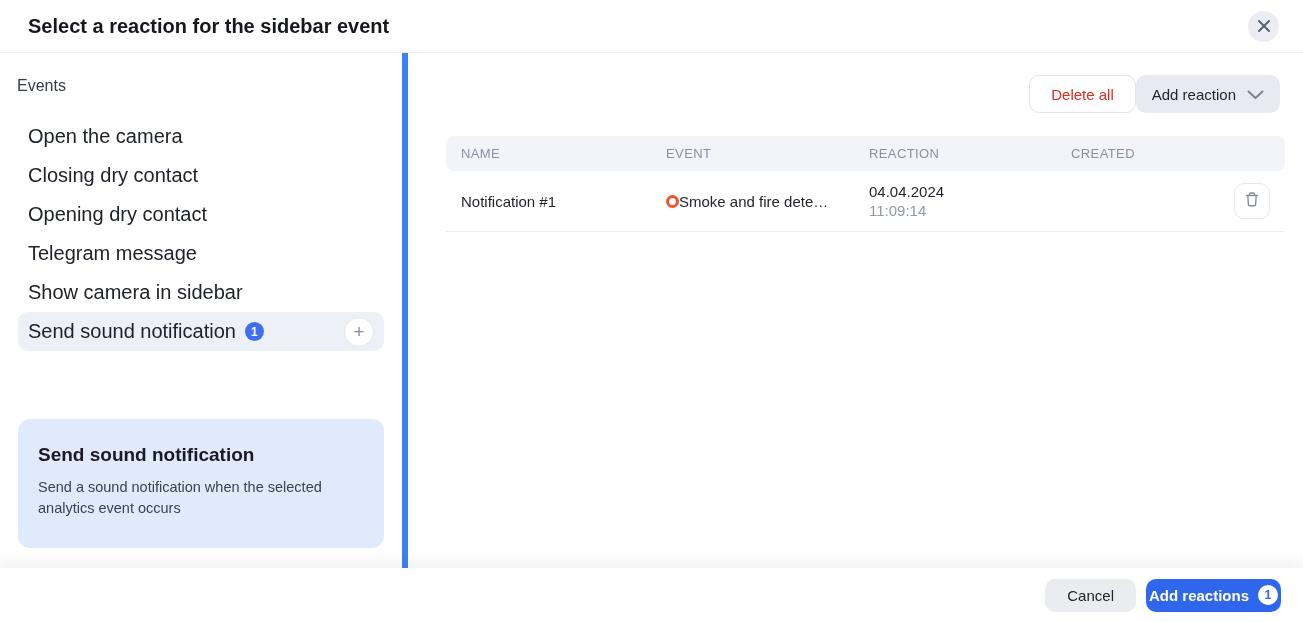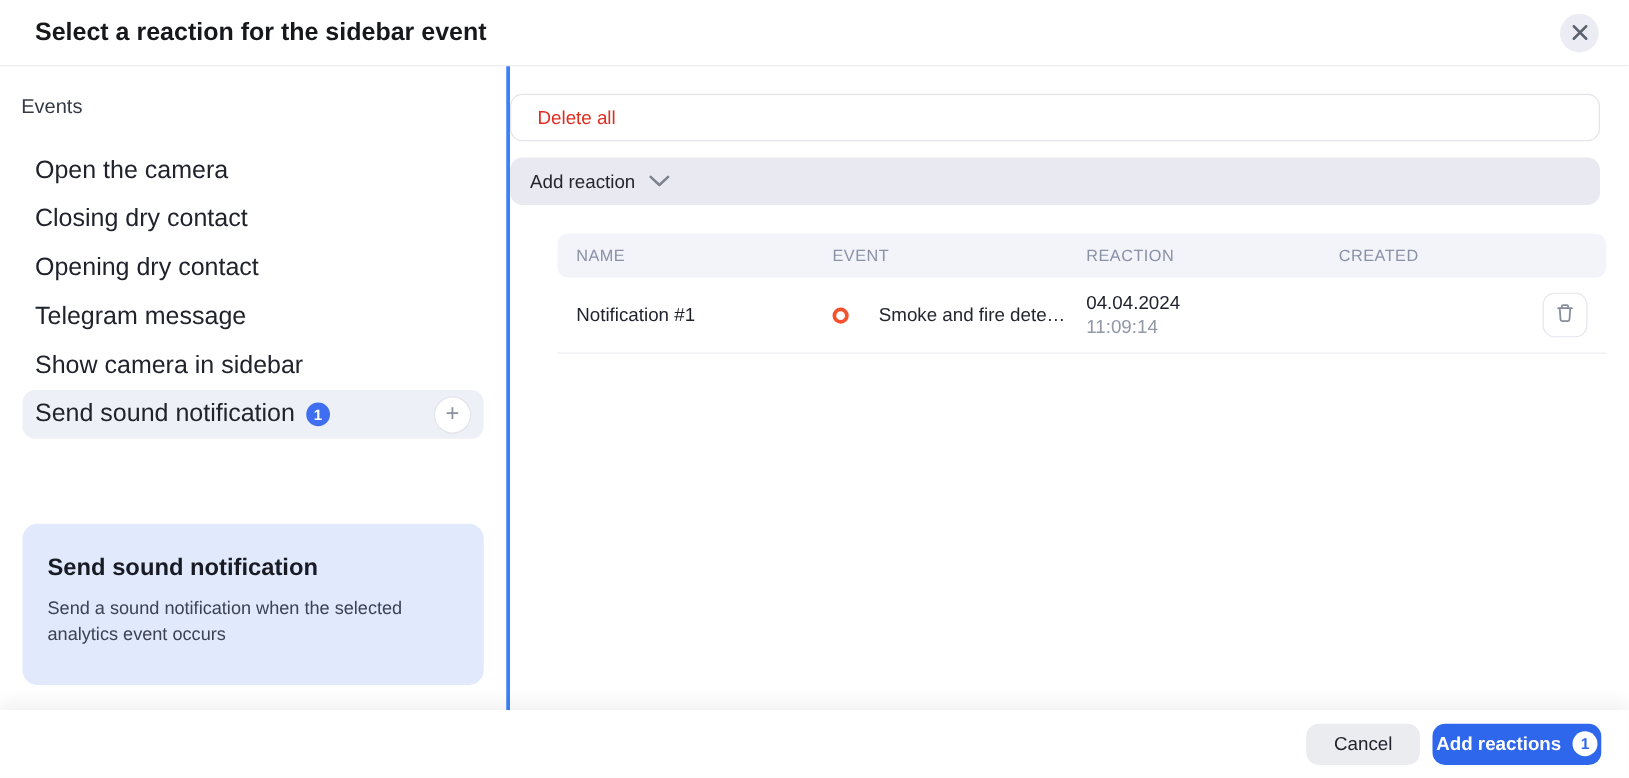--- a/index.html
+++ b/index.html
@@ -39,21 +39,21 @@
     cursor: pointer;
   }
   .close-btn svg { display: block; }
 
   
   .modal-main { flex: 1 1 auto; display: flex; min-height: 0; }
 
   .sidebar {
     width: 408px;
     flex: 0 0 408px;
-    border-right: 3px solid #3b82f6;
+    border-right: 6px solid #3b82f6;
     display: flex;
     flex-direction: column;
   }
   .sidebar-heading {
     margin: 24px 0 0 17px;
     font-size: 16px;
     color: #343946;
   }
   .side-list { margin-top: 22px; }
   .side-item {
@@ -101,22 +101,20 @@
   }
   .info-card-title { font-size: 19px; font-weight: 700; color: #181b24; margin-bottom: 11px; }
   .info-card-desc { font-size: 14.5px; color: #3c4252; line-height: 1.5; max-width: 335px; }
 
   
   .content { flex: 1 1 auto; display: flex; flex-direction: column; min-width: 0; }
   .toolbar {
     margin: 22px 23px 0 0;
     display: flex;
     justify-content: flex-end;
-    gap: 13px;
-    flex-direction: column;
   }
   .btn {
     height: 38px;
     border-radius: 10px;
     font-size: 15px;
     font-family: "Liberation Sans", sans-serif;
     display: inline-flex;
     align-items: center;
     cursor: pointer;
   }
@@ -155,21 +153,21 @@
   .col-actions { flex: 1 1 auto; display: flex; justify-content: flex-end; }
 
   .trow {
     height: 61px;
     display: flex;
     align-items: center;
     border-bottom: 1px solid #edeef3;
     justify-content: center;
   }
   .td { padding-left: 15px; font-size: 15px; color: #1f222b; overflow: hidden; white-space: nowrap; }
-  .event-cell { display: flex; align-items: center; gap: 24px; color: #23262f; }
+  .event-cell { display: flex; align-items: center; gap: 0; color: #23262f; }
   .event-ring {
     width: 13px; height: 13px;
     border: 3px solid var(--ring);
     border-radius: 50%;
     flex: 0 0 auto;
   }
   .reaction-pill {
     display: inline-flex;
     align-items: center;
     background: #e3e9fb;

